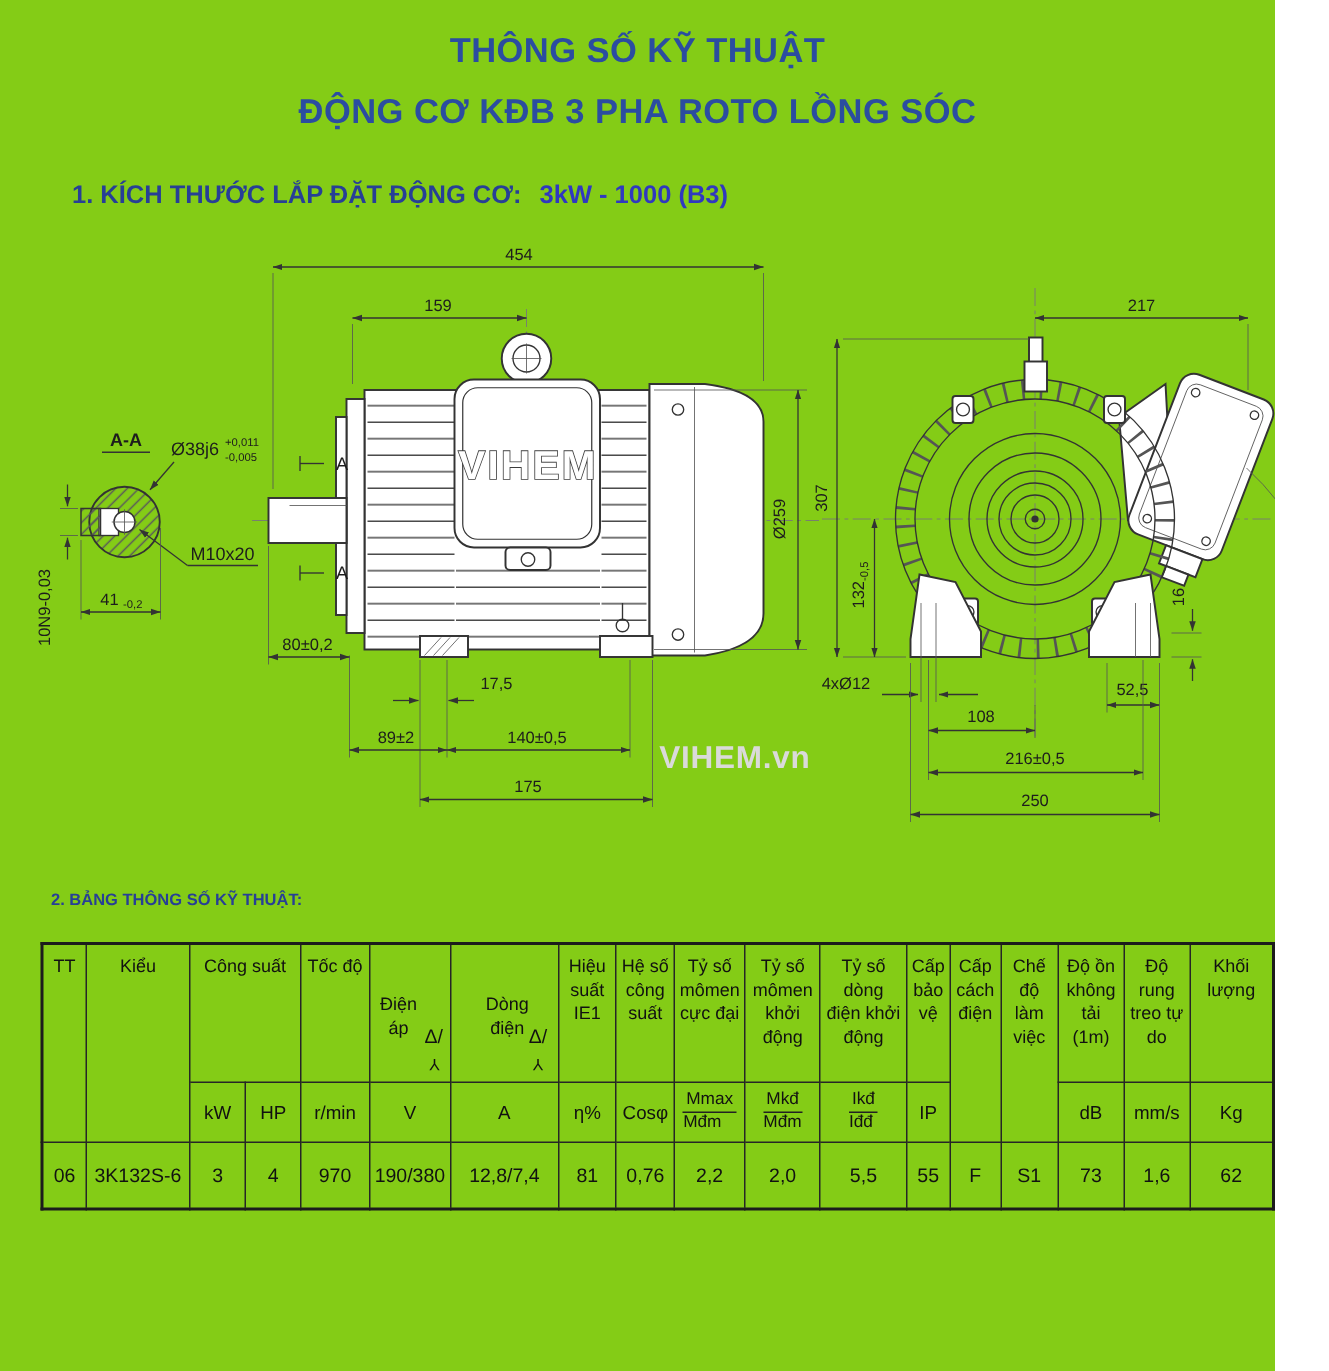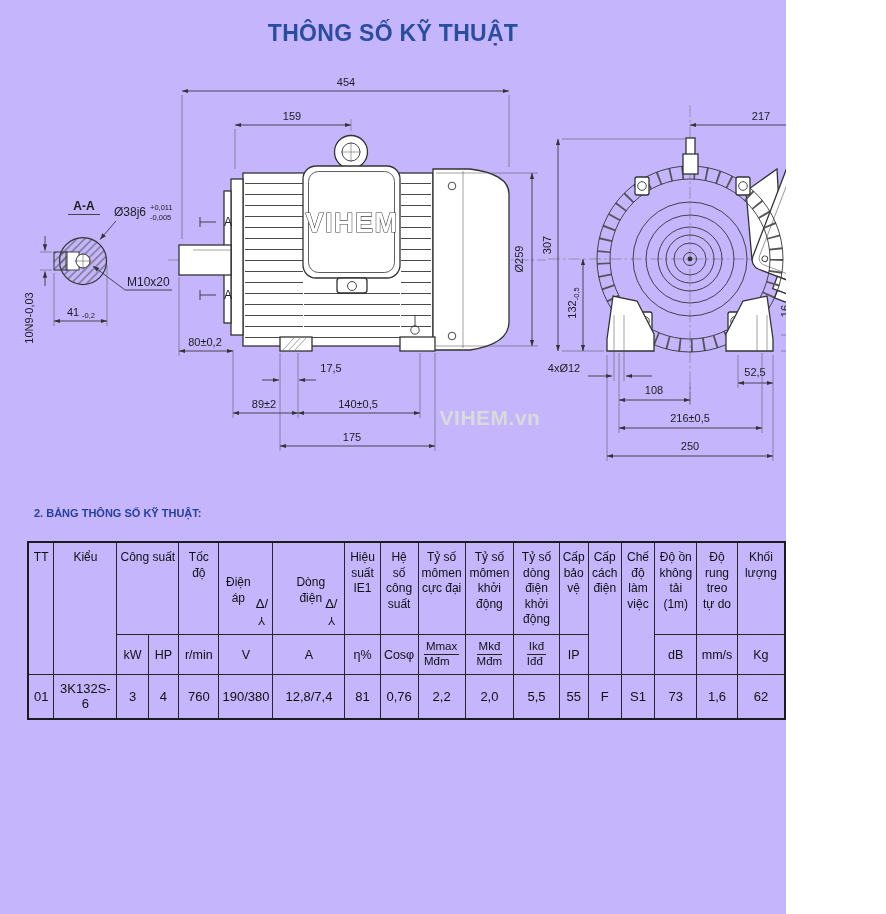--- a/index.html
+++ b/index.html
@@ -1,16 +1,16 @@
 <!DOCTYPE html>
 <html><head>
 <meta charset="utf-8">
 <style>
   html,body{margin:0;padding:0;background:#fff;}
-  .page{width:786px;height:914px;position:relative;background:#c4b5fd;overflow:hidden;
+  .page{width:850px;height:914px;position:relative;background:#84cc16;overflow:hidden;
         font-family:"Liberation Sans",sans-serif;color:#1d1d1d;}
   .title{ text-align:center;margin-top:22px;font-weight:bold;font-size:23px;
           color:#2b4da0;letter-spacing:.3px;line-height:1.0;}
   .title .tline{margin-bottom:18px;}
   .sec1{margin:34px 0 0 48px;font-size:17px;font-weight:bold;color:#273f96;}
   .sec1 .val{color:#3038c0;margin-left:12px;}
   .sec2{margin:14px 0 0 34px;font-size:11px;font-weight:bold;color:#273f96;}
   svg.drawing{display:block;margin-top:10px;}
   .dt{font-size:11px;fill:#1d1d1d;text-anchor:middle;font-family:"Liberation Sans",sans-serif;}
   .dts{font-size:7.5px;fill:#1d1d1d;font-family:"Liberation Sans",sans-serif;}
@@ -33,22 +33,26 @@
   .frac .den{display:block;}
   .pt8{padding-left:8px;padding-right:8px;}
 </style>
 </head>
 <body>
 
 <div class="page">
 
   <div class="title">
     <div class="tline">THÔNG SỐ KỸ THUẬT</div>
+    <div class="tline">ĐỘNG CƠ KĐB 3 PHA ROTO LỒNG SÓC</div>
   </div>
 
+  <div class="sec1">
+    <span>1. KÍCH THƯỚC LẮP ĐẶT ĐỘNG CƠ:</span><span class="val">3kW - 1000 (B3)</span>
+  </div>
 
   <svg class="drawing" width="886" height="430" viewBox="0 0 886 430">
     <defs>
       <marker id="ar" viewBox="0 0 10 10" refX="9.3" refY="5" markerWidth="8" markerHeight="8" orient="auto-start-reverse">
           <path d="M0,1.8 L9.5,5 L0,8.2 z" fill="#333"></path>
         </marker>
       <pattern id="fins" width="8" height="11" patternUnits="userSpaceOnUse">
         <path d="M0,10.5 H8" stroke="#4a4a4a" stroke-width="1"></path>
       </pattern>
       <pattern id="hat" width="5.5" height="5.5" patternUnits="userSpaceOnUse" patternTransform="rotate(45)">
@@ -317,25 +321,25 @@
       <th><span>Cosφ</span></th>
       <th><span class="frac"><span class="num">Mmax</span><span class="den">Mđm</span></span></th>
       <th><span class="frac"><span class="num">Mkđ</span><span class="den">Mđm</span></span></th>
       <th><span class="frac"><span class="num">Ikđ</span><span class="den">Iđđ</span></span></th>
       <th><span>IP</span></th>
       <th><span>dB</span></th>
       <th><span>mm/s</span></th>
       <th><span>Kg</span></th>
     </tr>
     <tr class="dr">
-      <td><span>01</span></td>
+      <td><span>06</span></td>
       <td><span>3K132S-6</span></td>
       <td><span>3</span></td>
       <td><span>4</span></td>
-      <td><span>760</span></td>
+      <td><span>970</span></td>
       <td><span>190/380</span></td>
       <td><span>12,8/7,4</span></td>
       <td><span>81</span></td>
       <td><span>0,76</span></td>
       <td><span>2,2</span></td>
       <td><span>2,0</span></td>
       <td><span>5,5</span></td>
       <td><span>55</span></td>
       <td><span>F</span></td>
       <td><span>S1</span></td>

